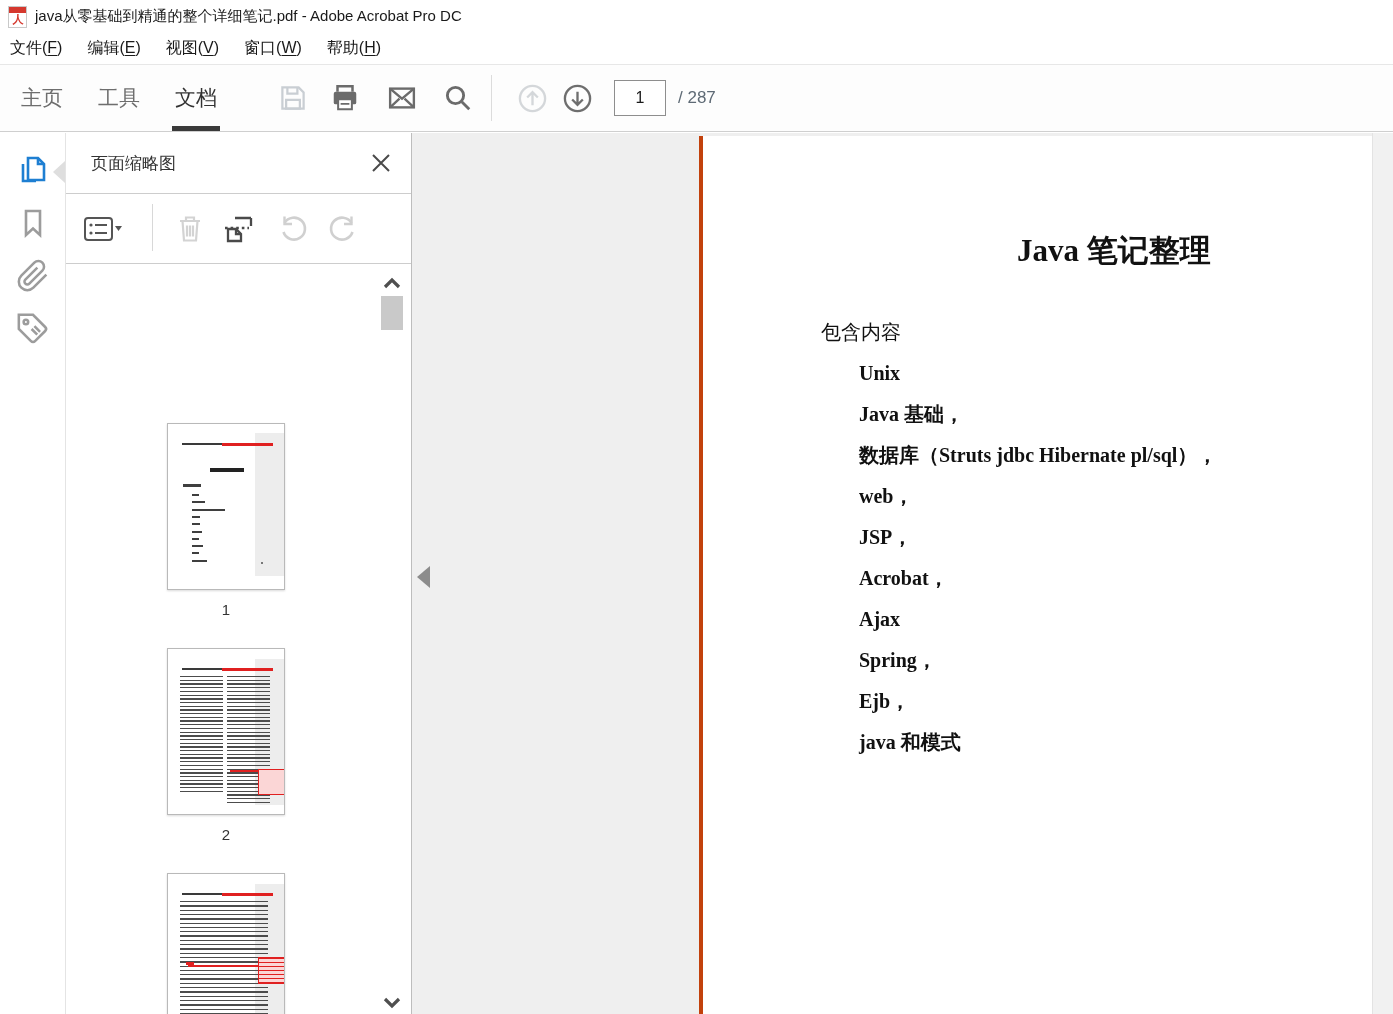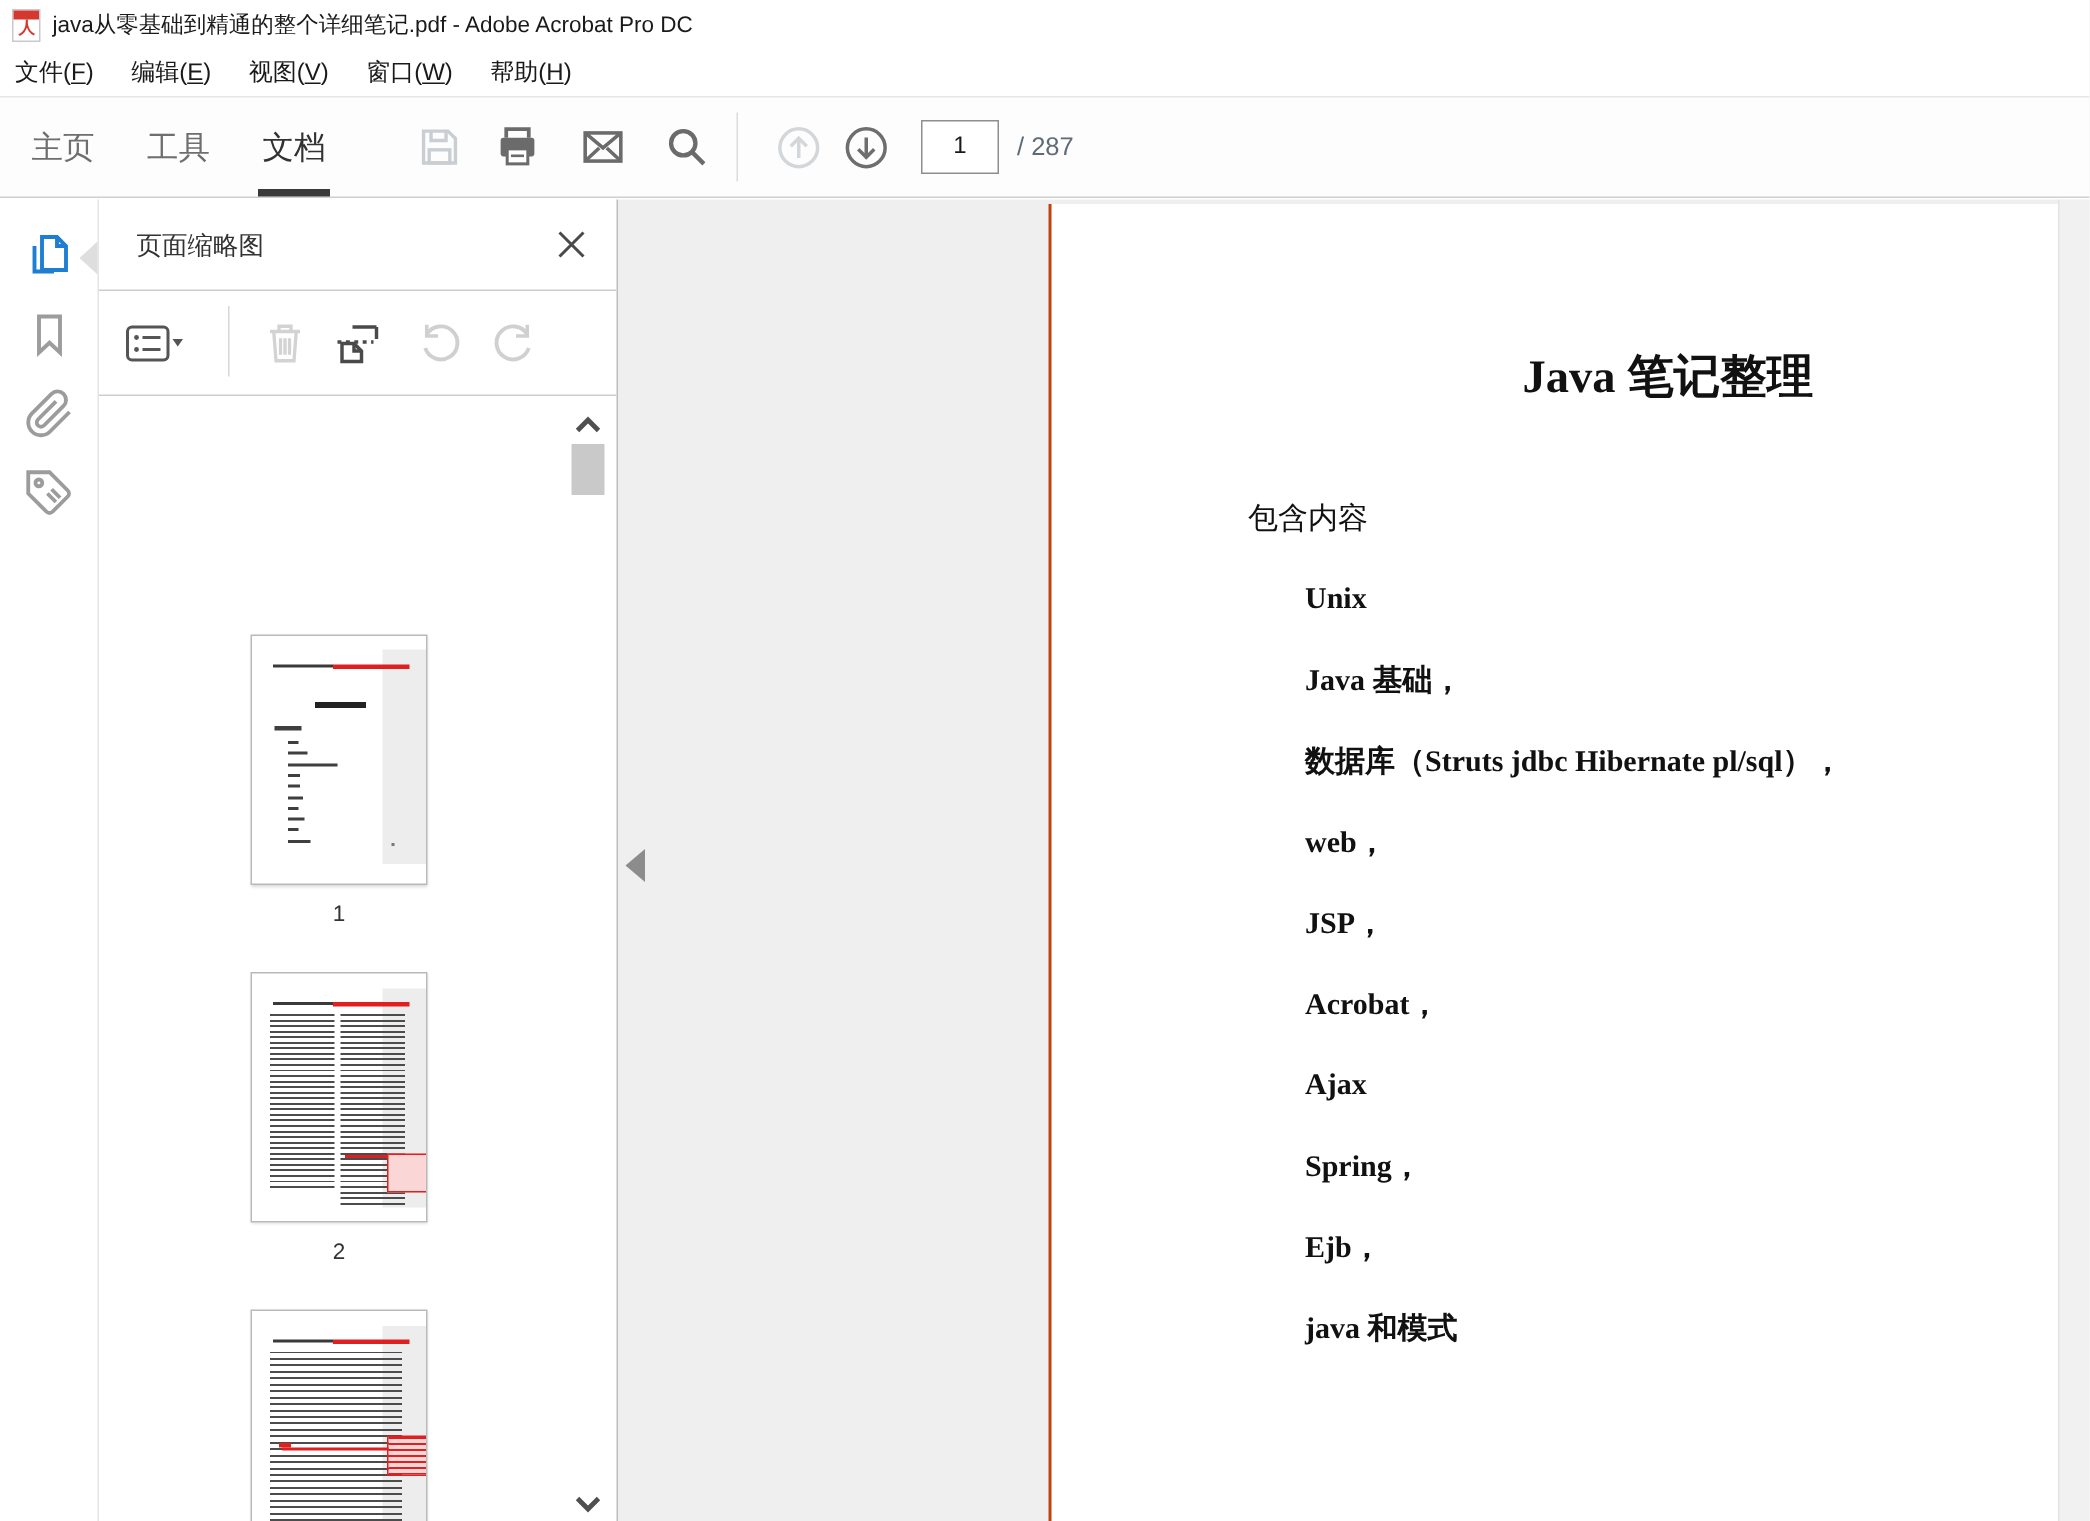--- a/index.html
+++ b/index.html
@@ -71,26 +71,26 @@
   #pscroll{position:absolute;top:131px;bottom:0;right:7px;width:24px;}
   #pscroll .chev{position:absolute;left:3px;width:18px;height:14px;}
   #pscroll-thumb{position:absolute;left:1px;top:32px;width:22px;height:34px;background:#c9c9c9;}
 
   
   #docarea{flex:1;background:#efefef;position:relative;overflow:hidden;}
   #collapse-arrow{position:absolute;left:5px;top:433px;width:0;height:0;
                   border-top:11px solid transparent;border-bottom:11px solid transparent;
                   border-right:13px solid #8c8c8c;}
   #page{position:absolute;left:287px;top:3px;width:675px;bottom:0;background:#fff;
-        border-left:2px solid #c2410c;font-family:"Liberation Serif","DejaVu Serif",serif;}
+        border-left:4px solid #c2410c;font-family:"Liberation Serif","DejaVu Serif",serif;}
   #scrollstrip{position:absolute;right:0;top:0;bottom:0;width:20px;background:#f1f1f1;border-left:1px solid #e3e3e3;}
 
   #doc-title{position:absolute;left:314px;top:94px;font-size:31px;font-weight:bold;color:#111;white-space:nowrap;}
   #doc-body{position:absolute;left:118px;top:176px;font-size:20px;color:#111;}
-  #doc-body p{margin:13px;height:41px;display:flex;align-items:center;white-space:pre;}
+  #doc-body p{margin:0;height:41px;display:flex;align-items:center;white-space:pre;}
   #doc-body p.intro{font-weight:400;}
   #doc-body p.item{padding-left:38px;font-weight:700;}
 </style>
 </head>
 <body>
 
 <div id="titlebar">
   <div id="pdficon">
     <div class="band"></div>
       <div class="glyph">人</div>

